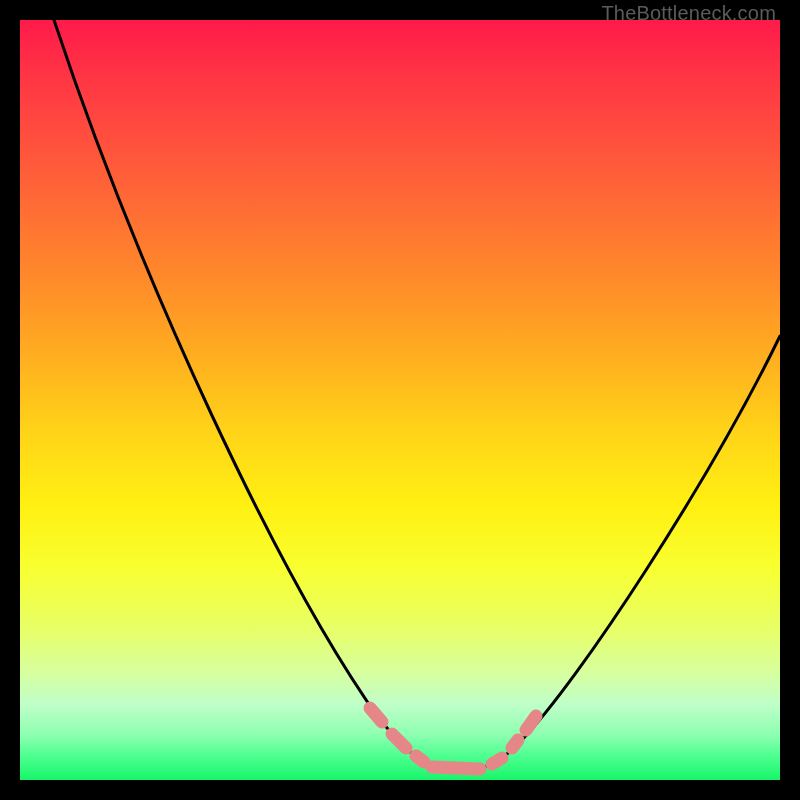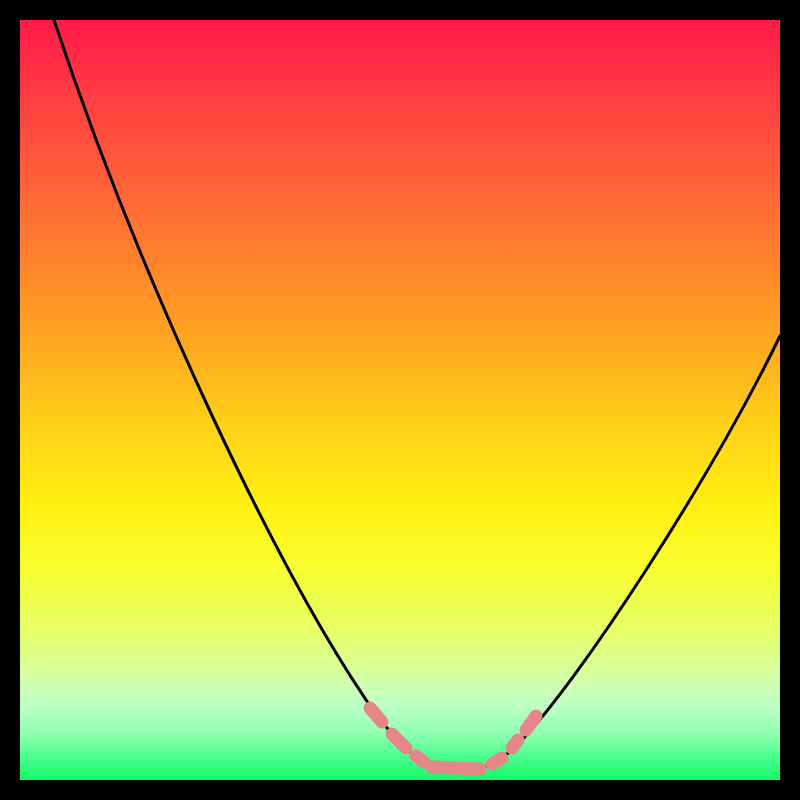--- a/index.html
+++ b/index.html
@@ -64,20 +64,21 @@
     inset: 0;
     width: 760px;
     height: 760px;
   }
 </style>
 </head>
 <body>
 
 <div class="frame">
 
+  <div class="attribution">TheBottleneck.com</div>
 
   <div class="plot">
     <div class="gradient"></div>
 
     <svg class="curve" viewBox="0 0 760 760" preserveAspectRatio="none">
 
       <path fill="none" stroke="#000" stroke-width="3" stroke-linecap="round" d="M 34 0
                C 120 260, 260 560, 360 700
                C 395 740, 405 748, 430 750
                C 460 751, 475 748, 500 722

